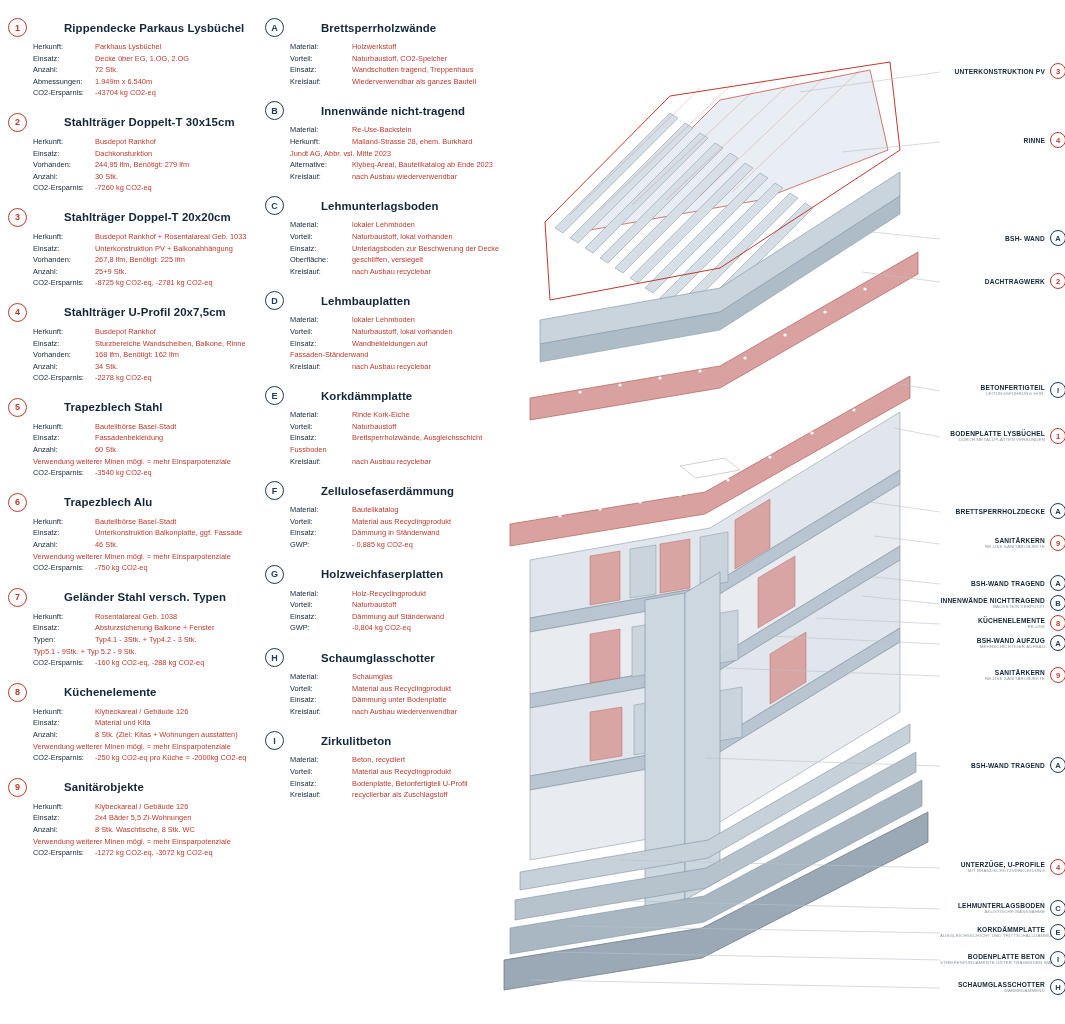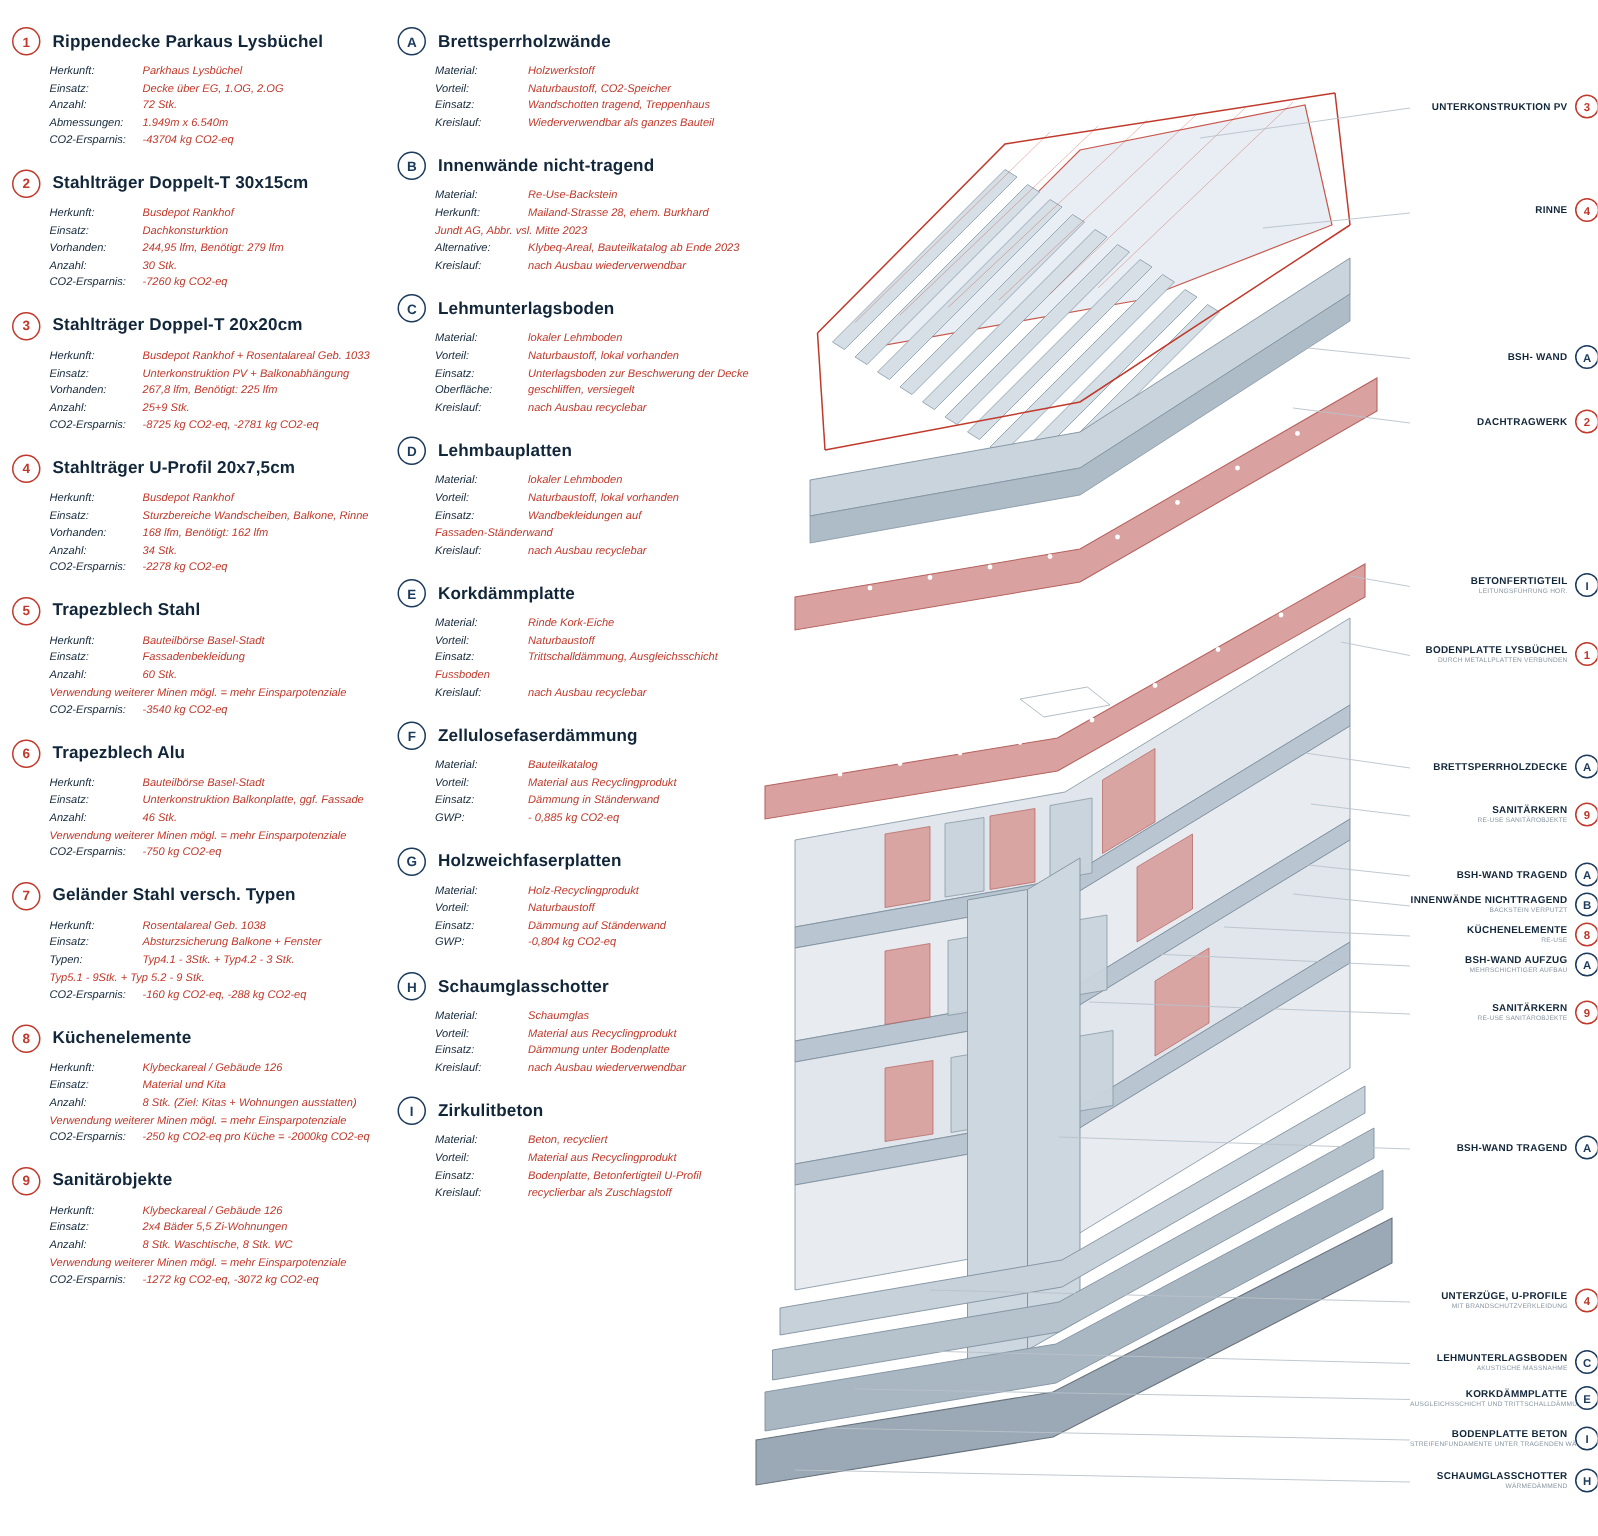--- a/index.html
+++ b/index.html
@@ -22,23 +22,23 @@
   .entry-head{display:flex;align-items:center;gap:8px;}
   .badge{
     width:17px;height:17px;border-radius:50%;
     border:1px solid #c0392b;color:#c0392b;
     display:flex;align-items:center;justify-content:center;
     font-size:9px;font-weight:bold;flex:0 0 17px;
     background:#fff;
   }
   .badge.blue{border-color:#1b3a5c;color:#1b3a5c;}
   .entry-title{
-    font-size:11.4px;font-weight:bold;color:#12263a;letter-spacing:.1px;
+    font-size:11.4px;font-weight:bold;color:#12263a;letter-spacing:.1px;margin-left:29px;
   }
-  .rows{margin-top:4px;margin-left:25px;font-style:italic;}
+  .rows{margin-top:4px;margin-left:25px;}
   .row{display:flex;font-size:7.4px;line-height:11.6px;color:#12263a;}
   .row .k{width:62px;flex:0 0 62px;color:#12263a;}
   .row .v{color:#c0392b;flex:1;}
   .row.full .k{width:0;flex:0 0 0;}
   .spacer{height:14px;}
 
   
   .drawing{position:absolute;left:470px;top:0;width:595px;height:1024px;}
   .drawing svg{position:absolute;left:0;top:0;}
 
@@ -454,21 +454,21 @@
           <div class="row">
             <div class="k">Material:</div>
             <div class="v">Rinde Kork-Eiche</div>
           </div>
           <div class="row">
             <div class="k">Vorteil:</div>
             <div class="v">Naturbaustoff</div>
           </div>
           <div class="row">
             <div class="k">Einsatz:</div>
-            <div class="v">Trittschalldämmung, Ausgleichsschicht</div>
+            <div class="v">Brettsperrholzwände, Ausgleichsschicht</div>
           </div>
           <div class="row full">
             <div class="k"></div>
             <div class="v">Fussboden</div>
           </div>
           <div class="row">
             <div class="k">Kreislauf:</div>
             <div class="v">nach Ausbau recyclebar</div>
           </div>
         </div>

